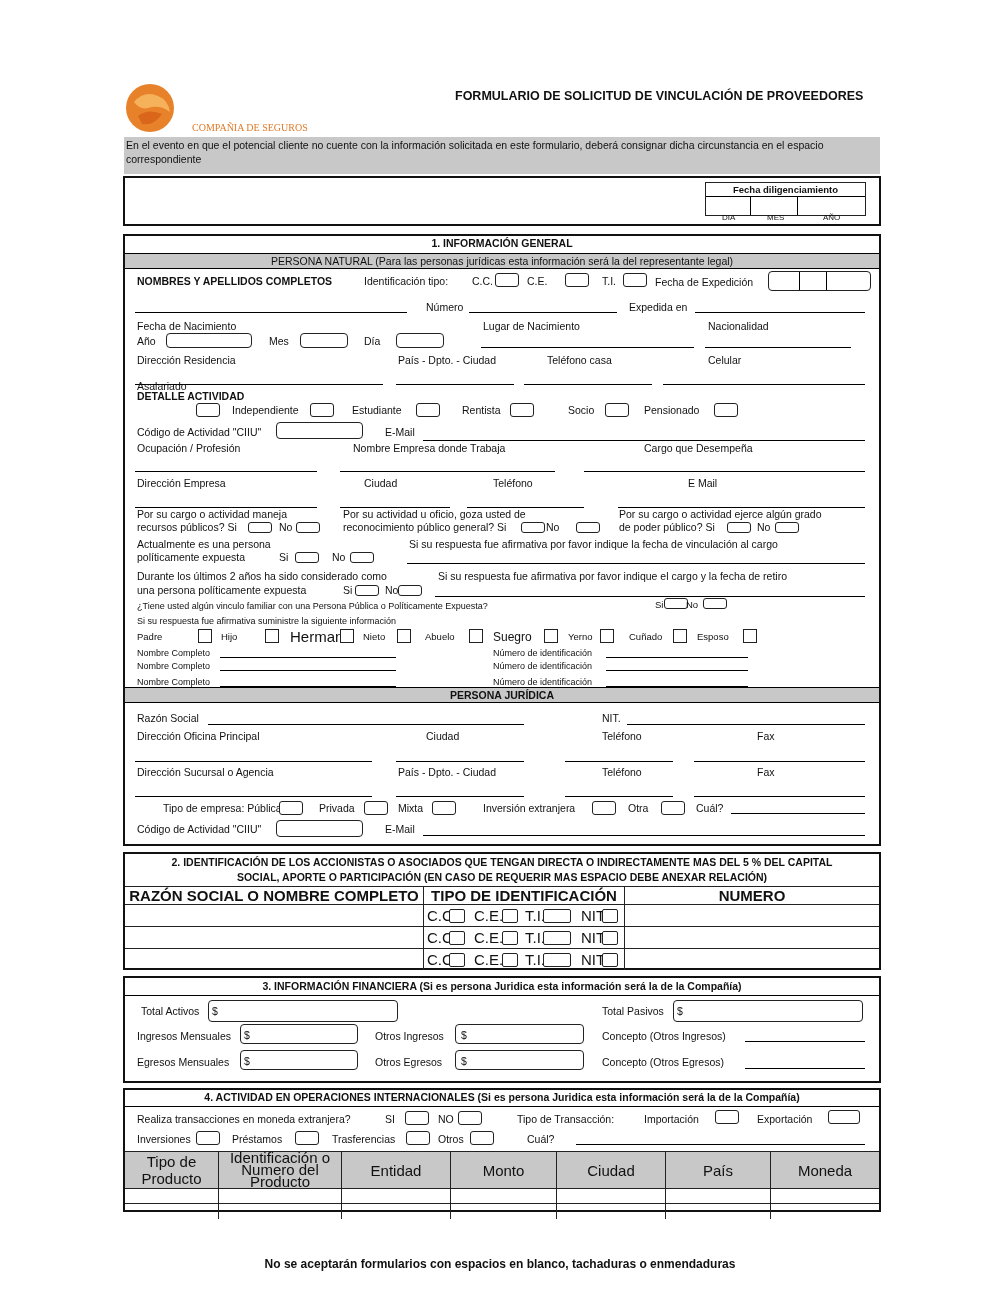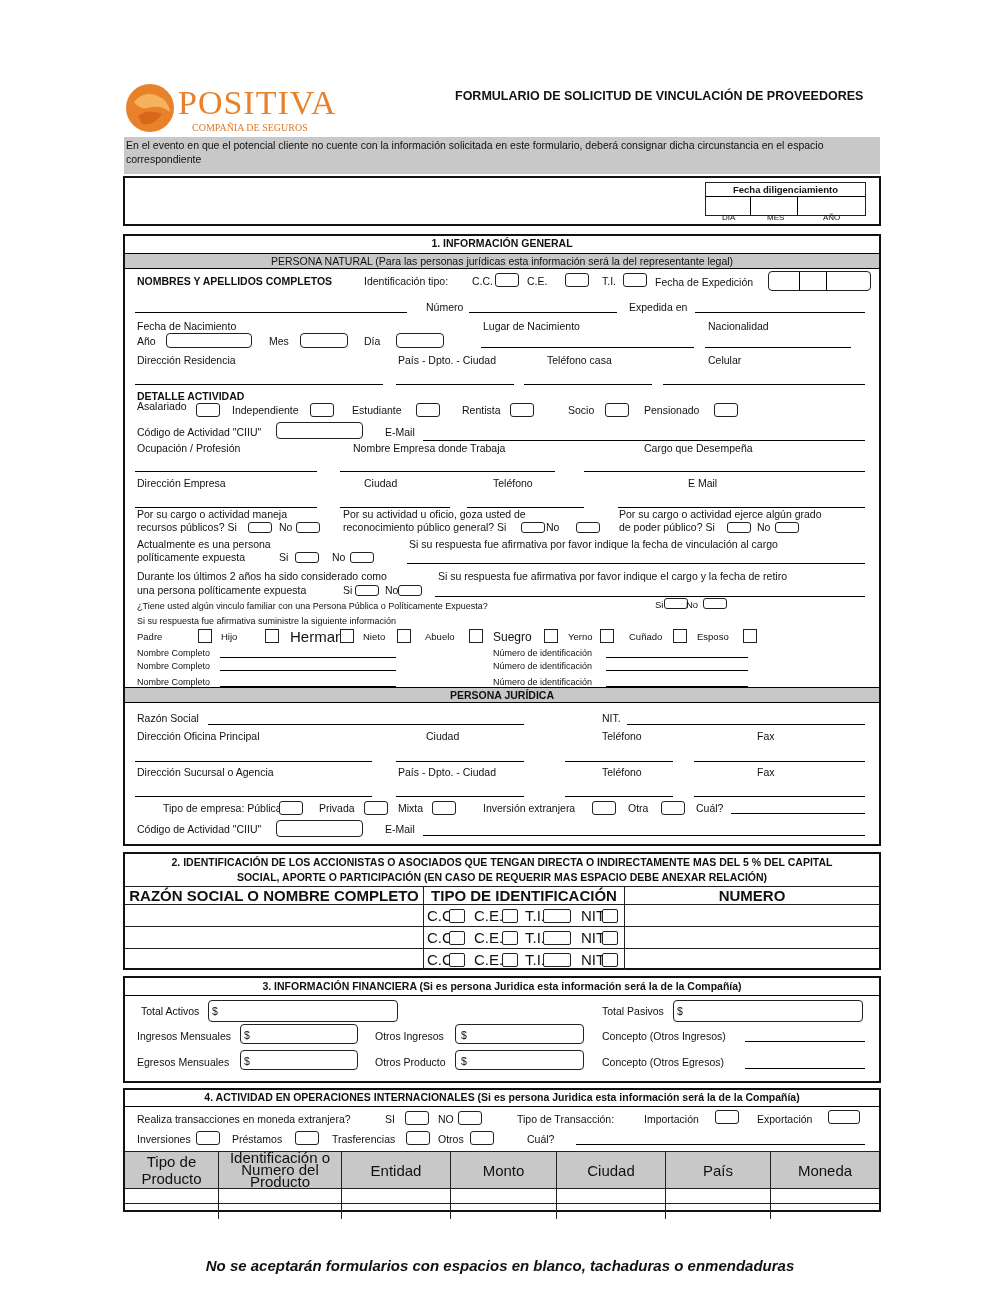--- a/index.html
+++ b/index.html
@@ -20,21 +20,20 @@
 </style>
 </head>
 <body>
 
 <div class="abs" style="left:124px;top:82px;width:200px;height:52px;">
   <svg width="56" height="52" viewBox="0 0 56 52" style="position:absolute;left:0;top:0">
     <circle cx="26" cy="26" r="24" fill="#e8822a"></circle>
     <path d="M10 20 Q20 8 34 14 Q44 18 46 30 Q36 22 24 26 Q16 28 10 20Z" fill="#f6b25a"></path>
     <path d="M14 34 Q24 26 38 32 Q30 44 18 42Z" fill="#d9661a"></path>
   </svg>
-  <div class="t" style="left:54px;top:4px;font-family:'Liberation Serif',serif;font-size:34px;line-height:34px;color:#e8822a;letter-spacing:1px;">POSITIVA</div>
   <div class="t" style="left:68px;top:40px;font-family:'Liberation Serif',serif;font-size:10px;color:#e07a28;">COMPAÑIA DE SEGUROS</div>
 </div>
 
 <div class="t b" style="left:455px;top:90px;font-size:12.5px;">FORMULARIO DE SOLICITUD DE VINCULACIÓN DE PROVEEDORES</div>
 
 <div class="gray" style="left:124px;top:137px;width:756px;height:37px;"></div>
 <div class="abs" style="left:126px;top:138px;width:752px;font-size:10.5px;line-height:14px;">En el evento en que el potencial cliente no cuente con la información solicitada en este formulario, deberá consignar dicha circunstancia en el espacio correspondiente</div>
 
 <div class="box" style="left:123px;top:176px;width:754px;height:46px;"></div>
 <div class="abs" style="left:705px;top:182px;width:159px;height:32px;border:1px solid #222;">
@@ -90,21 +89,21 @@
 <div class="t" style="left:137px;top:354px;">Dirección Residencia</div>
 <div class="t" style="left:398px;top:354px;">País - Dpto. - Ciudad</div>
 <div class="t" style="left:547px;top:354px;">Teléfono casa</div>
 <div class="t" style="left:708px;top:354px;">Celular</div>
 <div class="line" style="left:135px;top:384px;width:248px;"></div>
 <div class="line" style="left:396px;top:384px;width:118px;"></div>
 <div class="line" style="left:524px;top:384px;width:128px;"></div>
 <div class="line" style="left:663px;top:384px;width:202px;"></div>
 
 <div class="t b" style="left:137px;top:390px;">DETALLE ACTIVIDAD</div>
-<div class="t" style="left:137px;top:400px;text-align:right;">Asalariado</div>
+<div class="t" style="left:137px;top:380px;text-align:right;">Asalariado</div>
 <div class="cb" style="left:196px;top:403px;"></div>
 <div class="t" style="left:232px;top:404px;">Independiente</div>
 <div class="cb" style="left:310px;top:403px;"></div>
 <div class="t" style="left:352px;top:404px;">Estudiante</div>
 <div class="cb" style="left:416px;top:403px;"></div>
 <div class="t" style="left:462px;top:404px;">Rentista</div>
 <div class="cb" style="left:510px;top:403px;"></div>
 <div class="t" style="left:568px;top:404px;">Socio</div>
 <div class="cb" style="left:605px;top:403px;"></div>
 <div class="t" style="left:644px;top:404px;">Pensionado</div>
@@ -332,21 +331,21 @@
 <div class="inbox" style="left:455px;top:1024px;width:127px;height:18px;">
     <span class="t" style="left:5px;top:4px;">$</span>
   </div>
 <div class="t" style="left:602px;top:1030px;">Concepto (Otros Ingresos)</div>
 <div class="line" style="left:745px;top:1041px;width:120px;"></div>
 
 <div class="t" style="left:137px;top:1056px;">Egresos Mensuales</div>
 <div class="inbox" style="left:240px;top:1050px;width:116px;height:18px;">
     <span class="t" style="left:3px;top:4px;">$</span>
   </div>
-<div class="t" style="left:375px;top:1056px;">Otros Producto</div>
+<div class="t" style="left:375px;top:1056px;">Otros Egresos</div>
 <div class="inbox" style="left:455px;top:1050px;width:127px;height:18px;">
     <span class="t" style="left:5px;top:4px;">$</span>
   </div>
 <div class="t" style="left:602px;top:1056px;">Concepto (Otros Egresos)</div>
 <div class="line" style="left:745px;top:1068px;width:120px;"></div>
 
 <div class="box" style="left:123px;top:1088px;width:754px;height:120px;"></div>
 <div class="hdr" style="left:125px;width:754px;top:1091px;">4. ACTIVIDAD EN OPERACIONES INTERNACIONALES (Si es persona Juridica esta información será la de la Compañía)</div>
 <div class="line" style="left:125px;top:1106px;width:754px;"></div>
 
@@ -397,13 +396,13 @@
         <td style="border-bottom:none;"></td>
         <td style="border-bottom:none;"></td>
         <td style="border-bottom:none;"></td>
         <td style="border-bottom:none;"></td>
         <td style="border-bottom:none;"></td>
         <td style="border-right:none;border-bottom:none;"></td>
   </tr>
 </tbody>
   </table>
 
-<div class="hdr" style="left:0;width:1000px;top:1257px;font-size:15px;font-style:italic;">No se aceptarán formularios con espacios en blanco, tachaduras o enmendaduras</div>
+<div class="hdr" style="left:0;width:1000px;top:1257px;font-size:12px;">No se aceptarán formularios con espacios en blanco, tachaduras o enmendaduras</div>
 
 </body></html>

